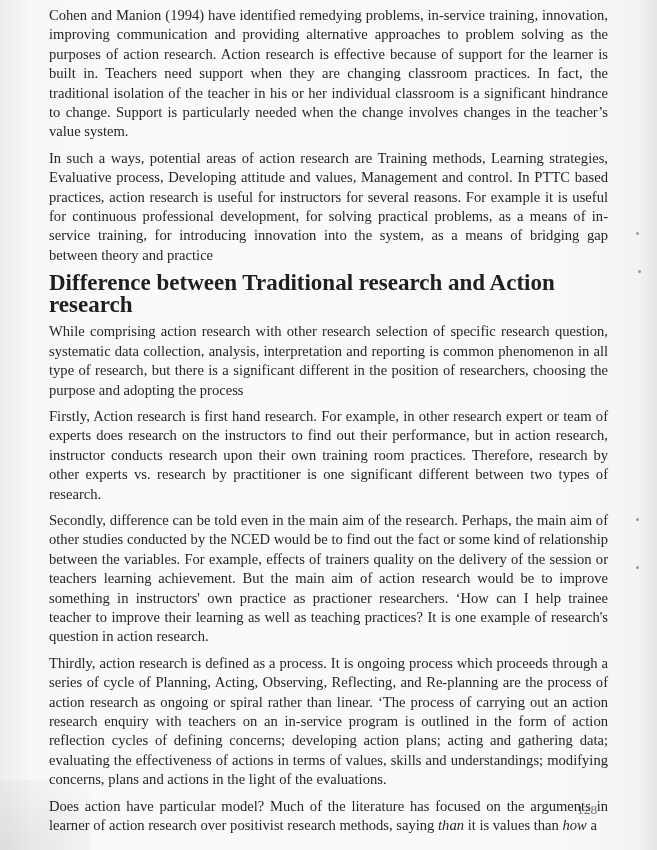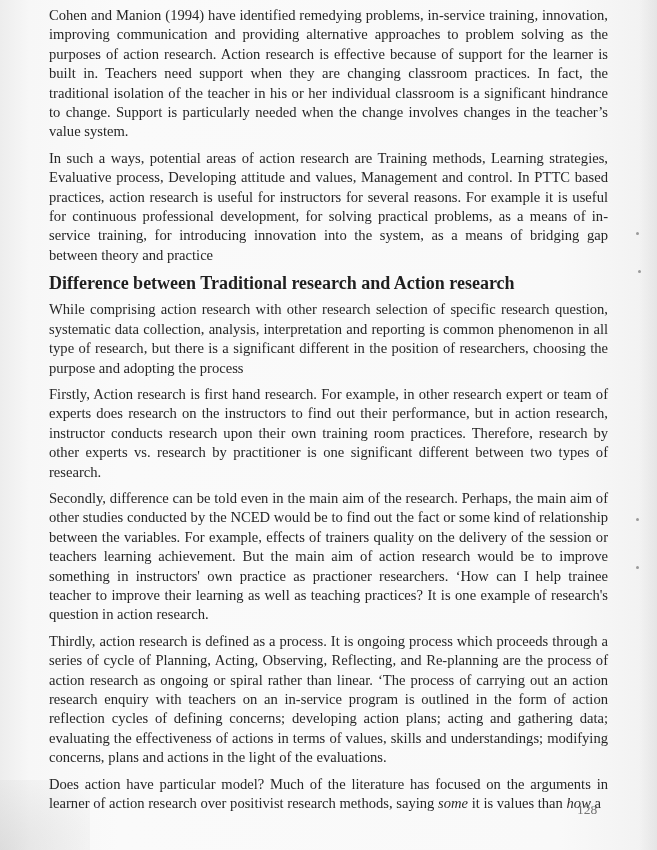--- a/index.html
+++ b/index.html
@@ -21,21 +21,21 @@
     color: #262626;
   }
   .para {
     margin: 0 4px 7px 0;
     text-align: justify;
     text-align-last: left;
   }
   .heading {
     font-family: "Liberation Serif", serif;
     font-weight: bold;
-    font-size: 18px;
+    font-size: 23px;
     line-height: 22px;
     color: #1f1f1f;
     margin: 2px 0 6px 0;
   }
   .page-number {
     position: absolute;
     left: 577px;
     top: 802px;
     font-family: "Liberation Serif", serif;
     font-size: 13.5px;
@@ -76,21 +76,21 @@
   <p class="para">In such a ways, potential areas of action research are Training methods, Learning strategies, Evaluative process, Developing attitude and values, Management and control. In PTTC based practices, action research is useful for instructors for several reasons. For example it is useful for continuous professional development, for solving practical problems, as a means of in-service training, for introducing innovation into the system, as a means of bridging gap between theory and practice</p>
 
   <h2 class="heading">Difference between Traditional research and Action research</h2>
 
   <p class="para">While comprising action research with other research selection of specific research question, systematic data collection, analysis, interpretation and reporting is common phenomenon in all type of research, but there is a significant different in the position of researchers, choosing the purpose and adopting the process</p>
   <p class="para">Firstly, Action research is first hand research. For example, in other research expert or team of experts does research on the instructors to find out their performance, but in action research, instructor conducts research upon their own training room practices. Therefore, research by other experts vs. research by practitioner is one significant different between two types of research.</p>
   <p class="para">Secondly, difference can be told even in the main aim of the research. Perhaps, the main aim of other studies conducted by the NCED would be to find out the fact or some kind of relationship between the variables. For example, effects of trainers quality on the delivery of the session or teachers learning achievement. But the main aim of action research would be to improve something in instructors' own practice as practioner researchers. ‘How can I help trainee teacher to improve their learning as well as teaching practices? It is one example of research's question in action research.</p>
   <p class="para">Thirdly, action research is defined as a process. It is ongoing process which proceeds through a series of cycle of Planning, Acting, Observing, Reflecting, and Re-planning are the process of action research as ongoing or spiral rather than linear. ‘The process of carrying out an action research enquiry with teachers on an in-service program is outlined in the form of action reflection cycles of defining concerns; developing action plans; acting and gathering data; evaluating the effectiveness of actions in terms of values, skills and understandings; modifying concerns, plans and actions in the light of the evaluations.</p>
 
 
-  <p class="para"><span>Does action have particular model? Much of the literature has focused on the arguments in learner of action research over positivist research methods, saying </span><em>some</em><span> it is values than </span><em>how</em><span> a</span></p>
+  <p class="para"><span>Does action have particular model? Much of the literature has focused on the arguments in learner of action research over positivist research methods, saying </span><em>than</em><span> it is values than </span><em>how</em><span> a</span></p>
 </div>
 
 <div class="page-number">128</div>
 
 <div class="speck" style="left:636px; top:232px;"></div>
 <div class="speck" style="left:638px; top:270px;"></div>
 <div class="speck" style="left:636px; top:518px;"></div>
 <div class="speck" style="left:636px; top:566px;"></div>
 
 </body></html>

